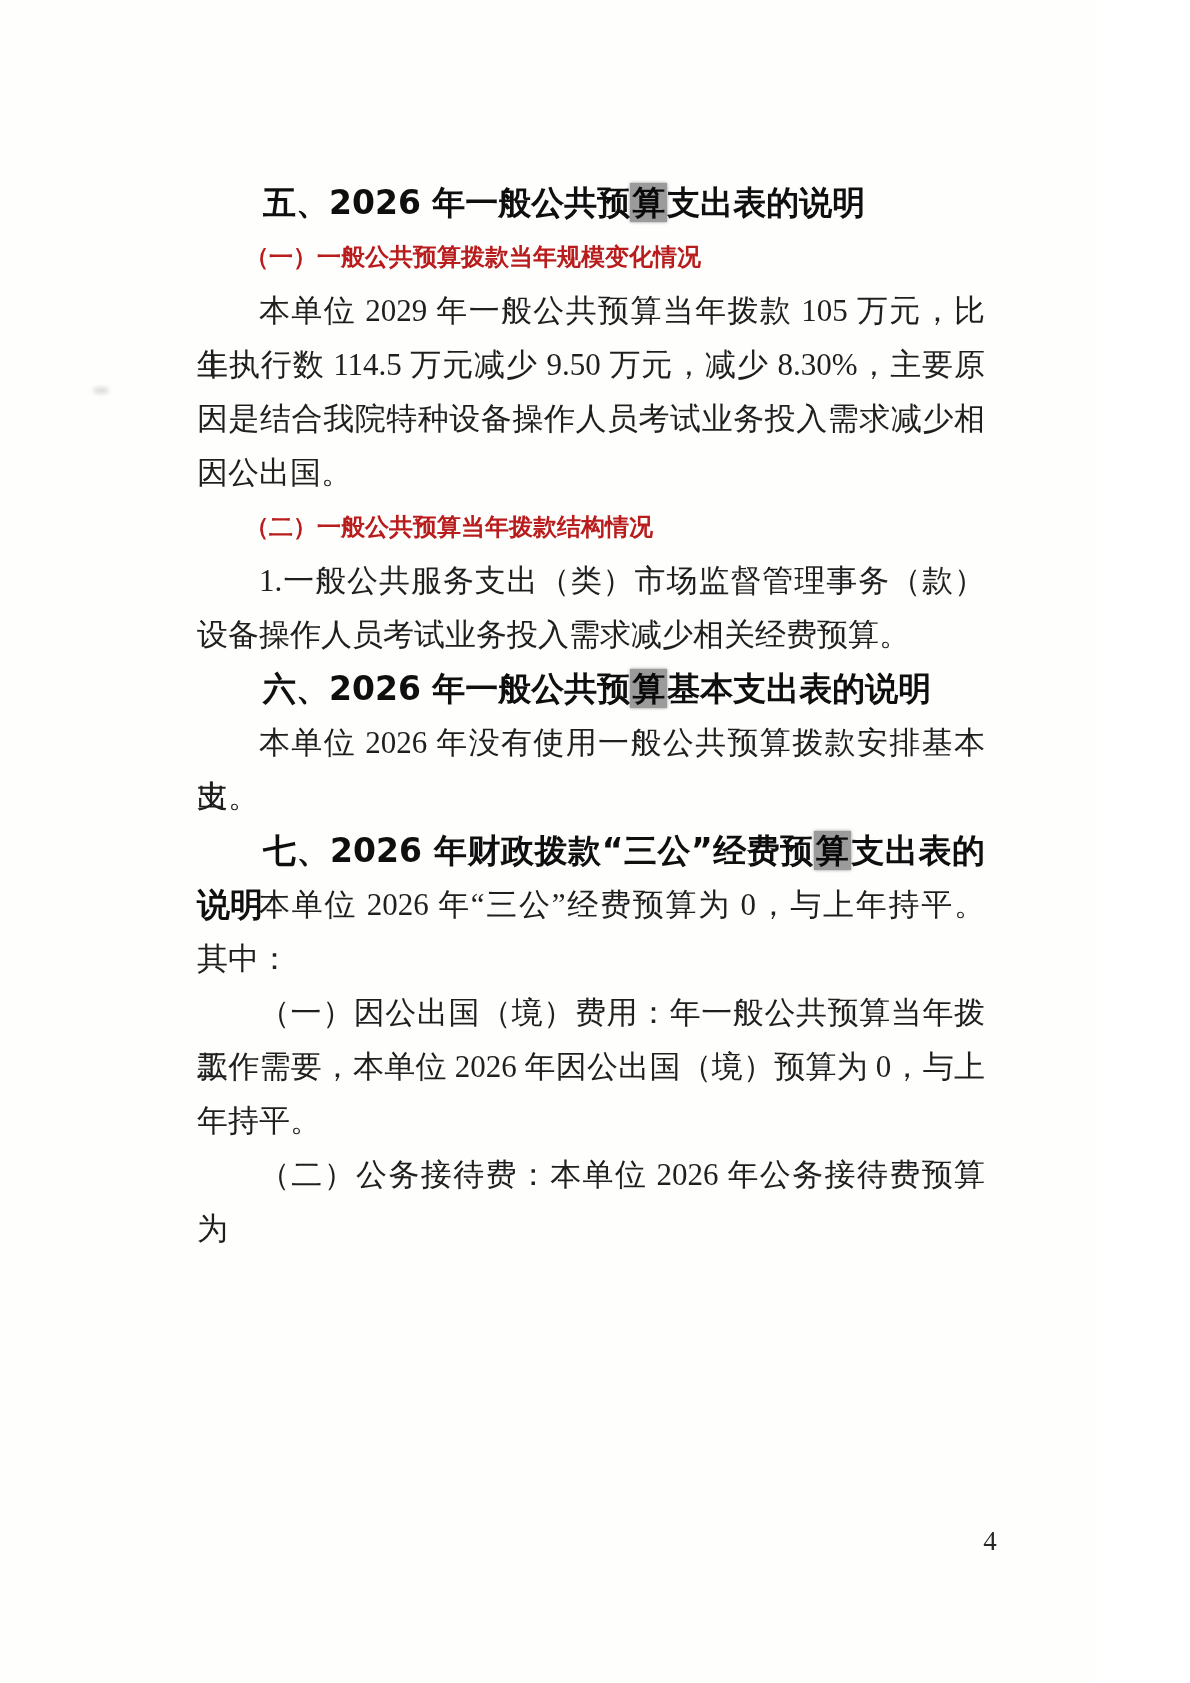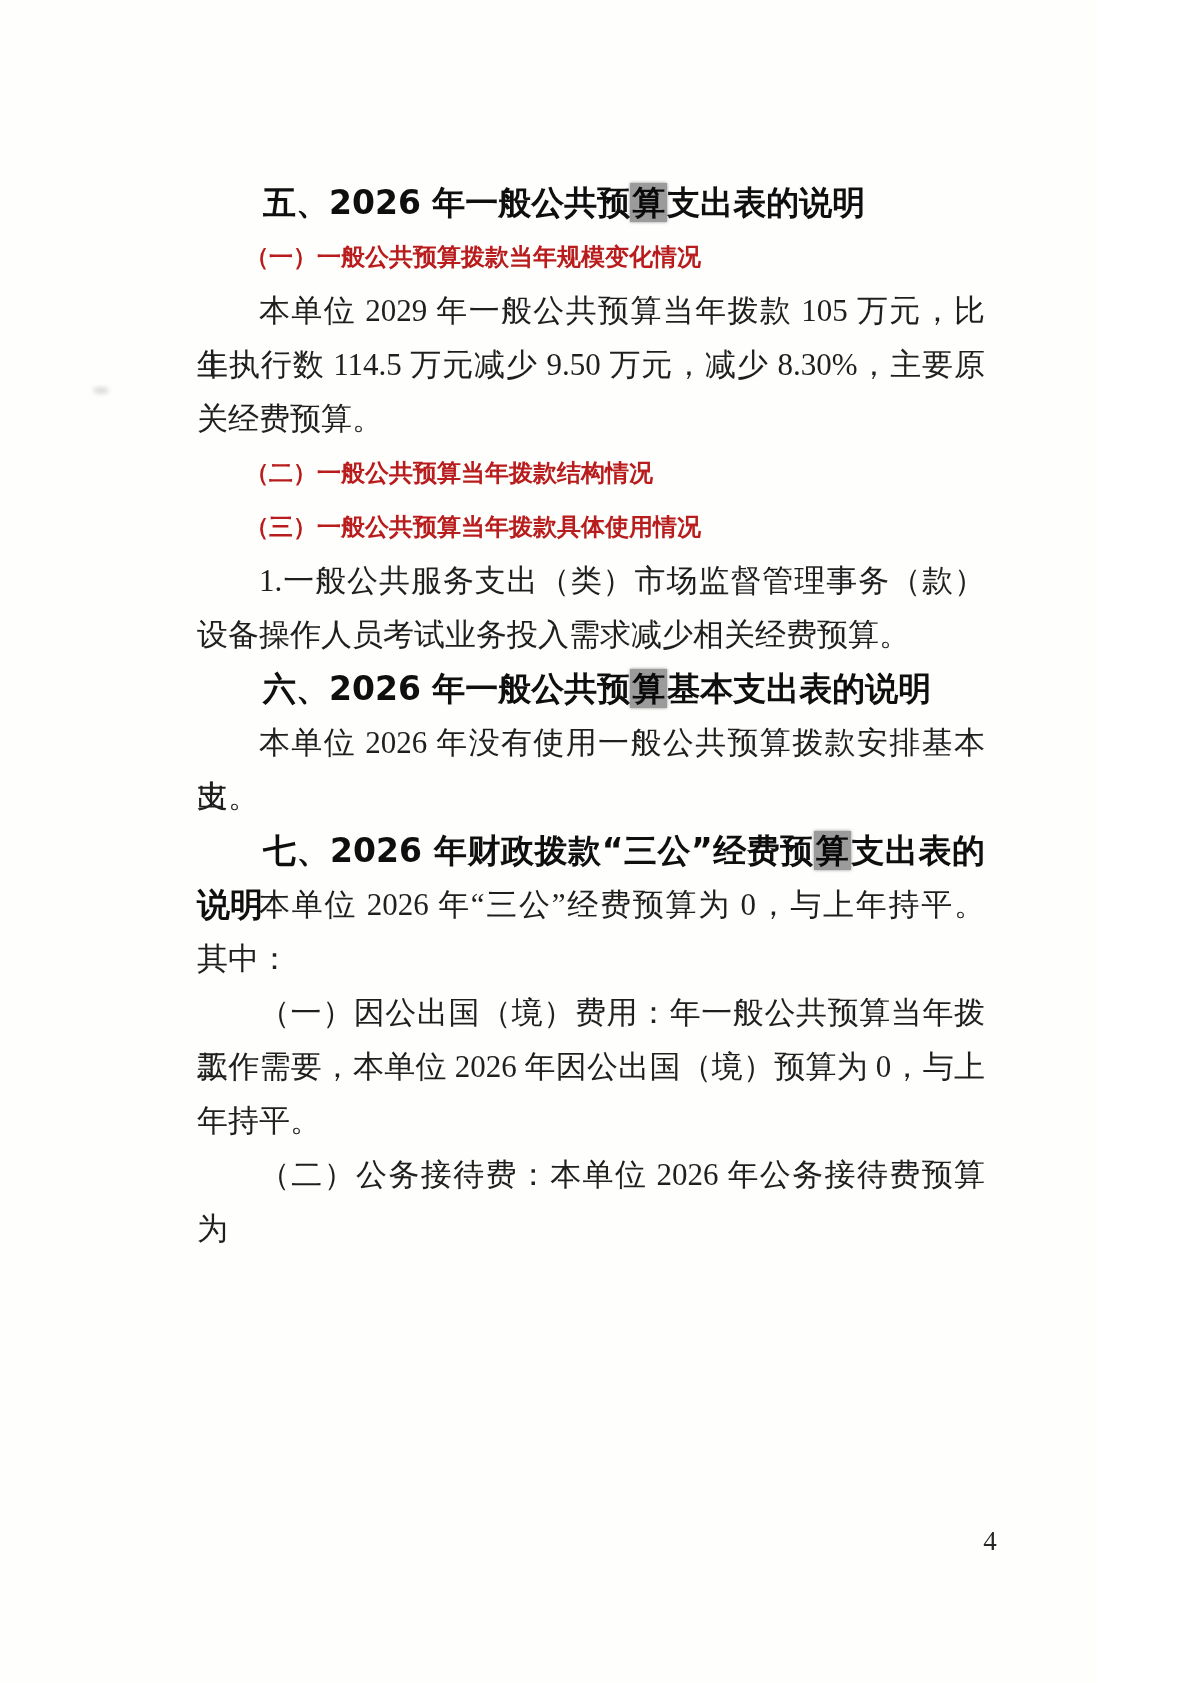--- a/index.html
+++ b/index.html
@@ -35,23 +35,23 @@
 </head>
 <body>
 
 <div class="page">
   <div class="scan-artifact"></div>
   <div class="doc-column">
       <div class="line h1 indent">五、2026 年一般公共预<span class="smudge">算</span>支出表的说明</div>
       <div class="line h2 indent">（一）一般公共预算拨款当年规模变化情况</div>
       <div class="line p indent fill">本单位 2029 年一般公共预算当年拨款 105 万元，比上</div>
       <div class="line p fill">年执行数 114.5 万元减少 9.50 万元，减少 8.30%，主要原</div>
-      <div class="line p">关经费预算。</div>
+      <div class="line p fill">因是结合我院特种设备操作人员考试业务投入需求减少相</div>
+      <div class="line p">因公出国。</div>
       <div class="line h2 indent">（二）一般公共预算当年拨款结构情况</div>
-      <div class="line h2 indent">（三）一般公共预算当年拨款具体使用情况</div>
       <div class="line p indent fill">1.一般公共服务支出（类）市场监督管理事务（款）</div>
       <div class="line p">设备操作人员考试业务投入需求减少相关经费预算。</div>
       <div class="line h1 indent">六、2026 年一般公共预<span class="smudge">算</span>基本支出表的说明</div>
       <div class="line p indent fill">本单位 2026 年没有使用一般公共预算拨款安排基本支</div>
       <div class="line p">出。</div>
       <div class="line h1 indent">七、2026 年财政拨款“三公”经费预<span class="smudge">算</span>支出表的说明</div>
       <div class="line p indent fill">本单位 2026 年“三公”经费预算为 0，与上年持平。</div>
       <div class="line p">其中：</div>
       <div class="line p indent fill">（一）因公出国（境）费用：年一般公共预算当年拨款</div>
       <div class="line p fill">工作需要，本单位 2026 年因公出国（境）预算为 0，与上</div>

